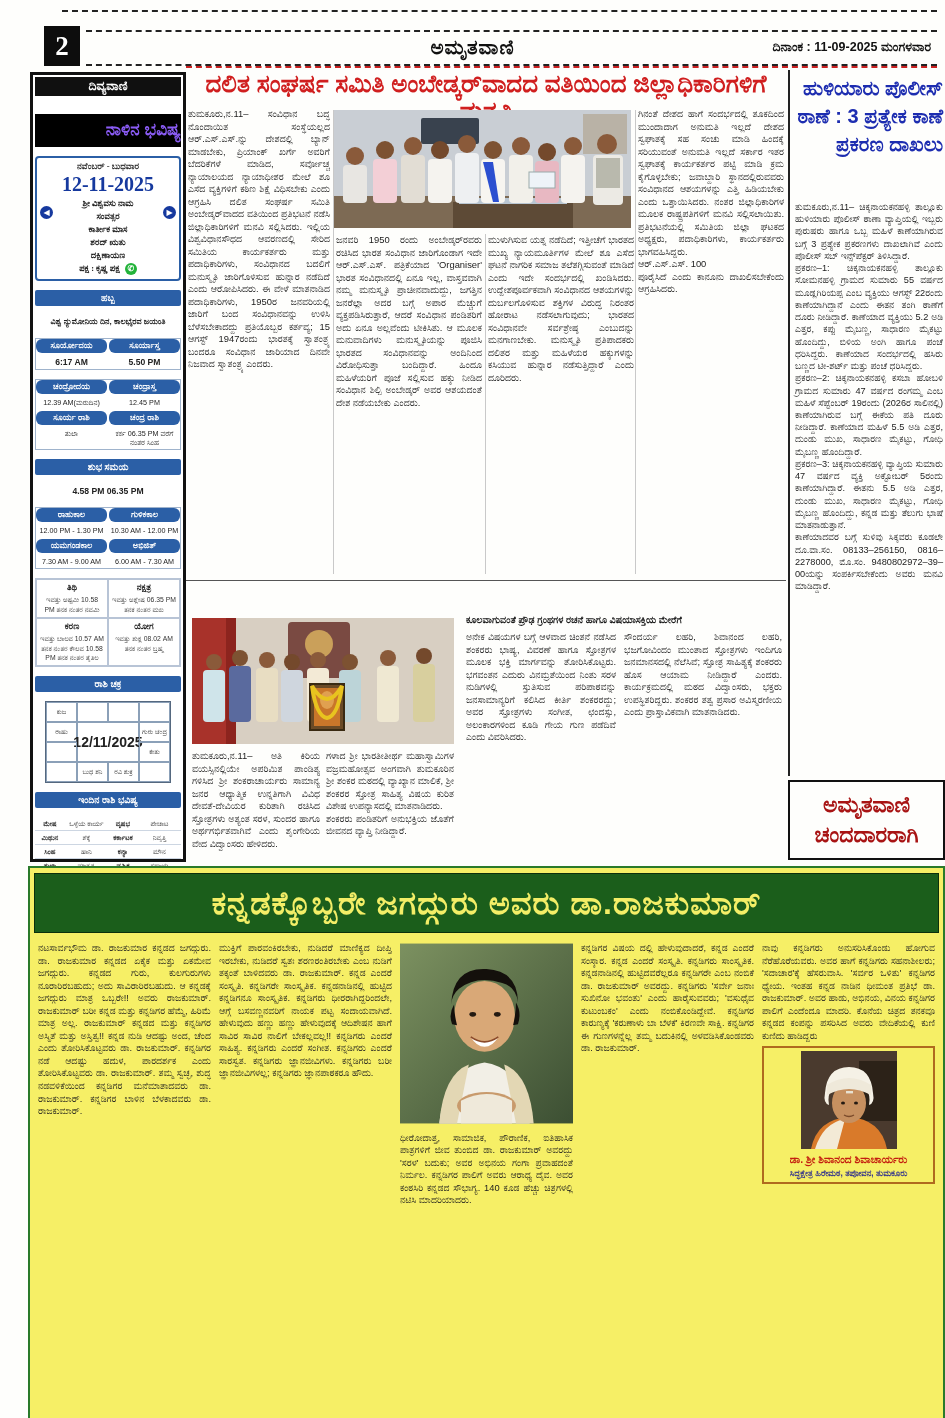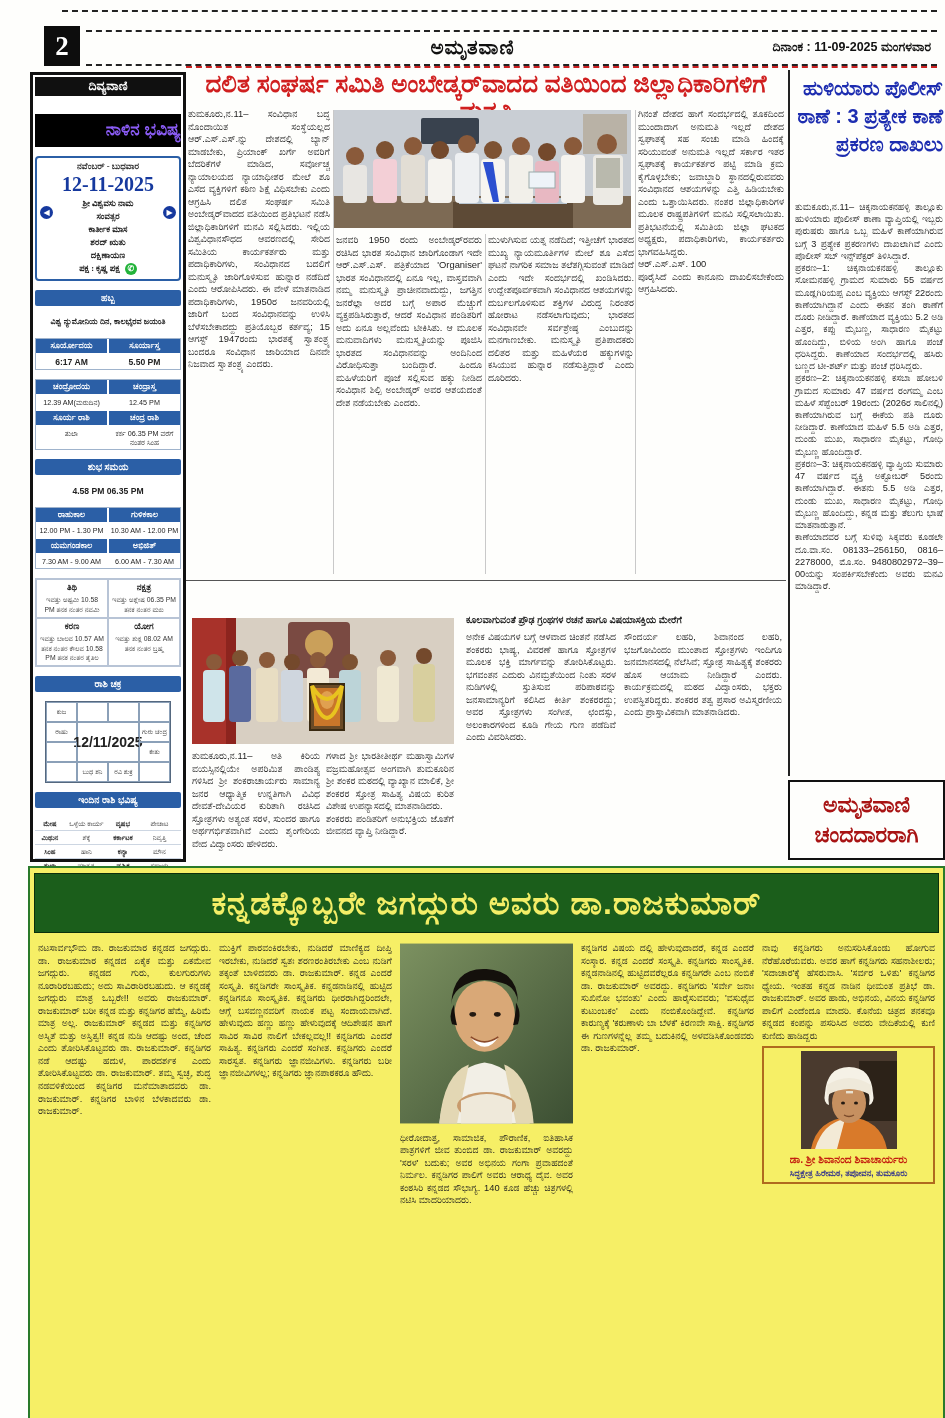--- a/index.html
+++ b/index.html
@@ -32,21 +32,21 @@
   .db-arrow{position:absolute;top:48px;width:13px;height:13px;border-radius:50%;background:#16399e;color:#fff;
             font-size:8px;line-height:13px;text-align:center;cursor:pointer;}
   .db-arrow.l{left:3px}.db-arrow.r{right:3px}
   .wa-row{display:flex;align-items:center;justify-content:center;gap:5px;}
   .wa-ic{width:12px;height:12px;border-radius:50%;background:#23b33a;color:#fff;font-size:8px;
          line-height:12px;text-align:center;display:inline-block;}
   .bar{background:#2b5fa6;color:#fff;text-align:center;font-size:9.3px;font-weight:bold;
        padding:2.5px 0;border-radius:2px;}
   .plain{font-size:8px;text-align:center;padding:2px 1px;color:#222;font-weight:bold;}
   .g2{display:grid;grid-template-columns:1fr 1fr;gap:2px;}
-  .cellh{background:#2b5fa6;color:#fff;font-size:8.2px;font-weight:bold;text-align:center;padding:2px 0;border-radius:0;}
+  .cellh{background:#2b5fa6;color:#fff;font-size:8.2px;font-weight:bold;text-align:center;padding:2px 0;border-radius:6px;}
   .cellv{font-size:8.6px;font-weight:bold;text-align:center;padding:2px 0;color:#222;}
   .cellv.sm{font-size:7.2px;font-weight:normal;}
   .boxed{border:1px solid #9fb3cc;}
   .tithi-h{font-size:8.6px;font-weight:bold;text-align:center;padding:1px 0;color:#222;}
   .tithi-v{font-size:6.8px;text-align:center;padding:1px 2px;color:#333;line-height:1.45;}
   .tithi-cell{border:1px solid #b8c4d6;padding:1px;}
   .rc-grid{display:grid;grid-template-columns:repeat(4,1fr);grid-template-rows:repeat(4,20px);
            border:1px solid #55687f;margin:0 10px;}
   .rc-cell{border:1px solid #8ba0b8;font-size:6.6px;text-align:center;display:flex;align-items:center;justify-content:center;color:#333;}
   .rc-center{grid-column:2/4;grid-row:2/4;font-size:14px;font-weight:bold;color:#222;}

